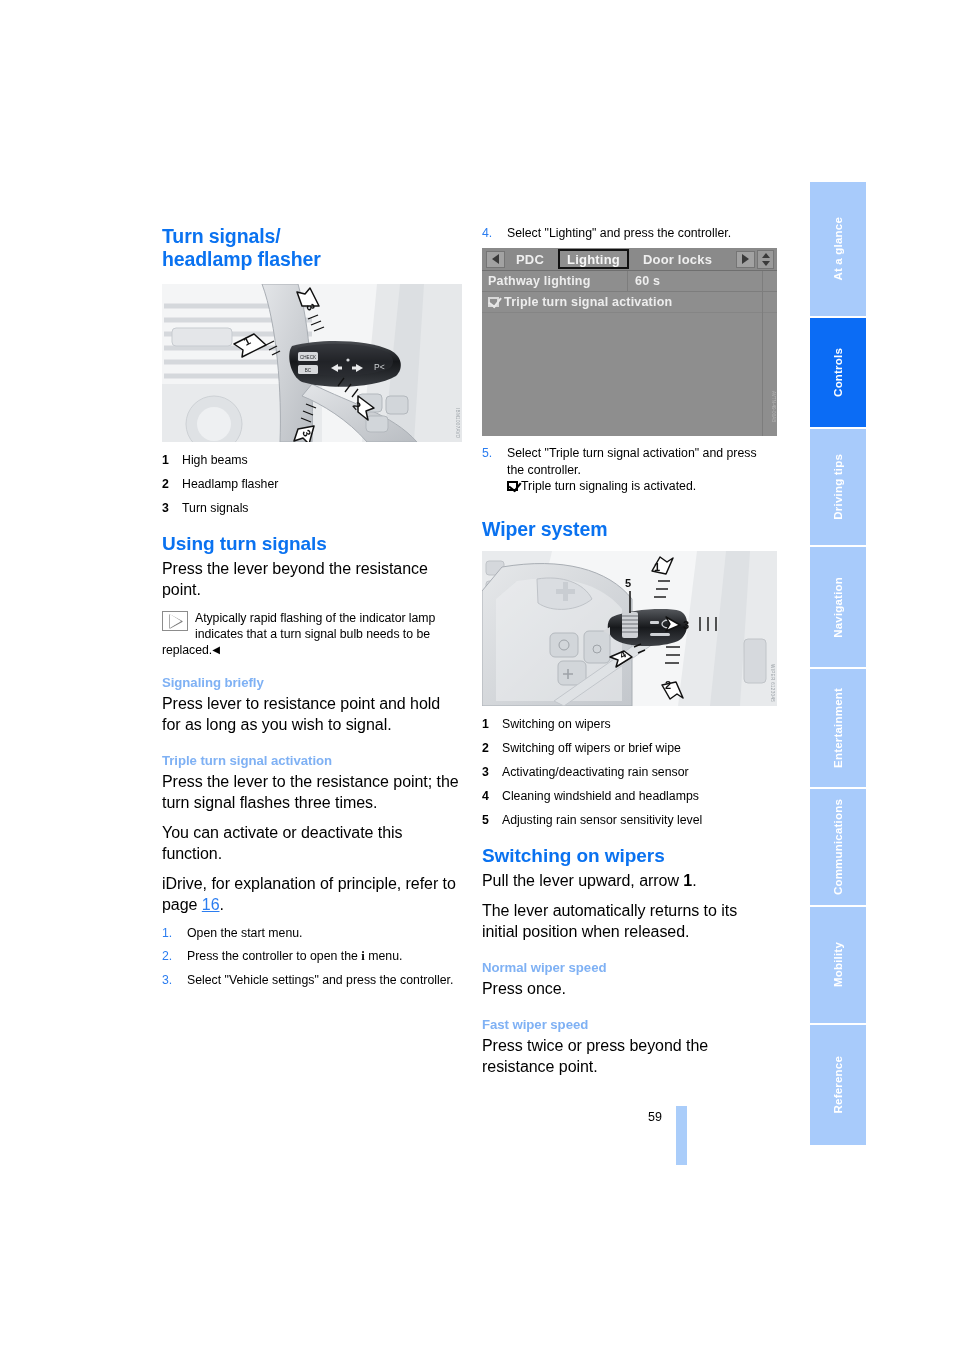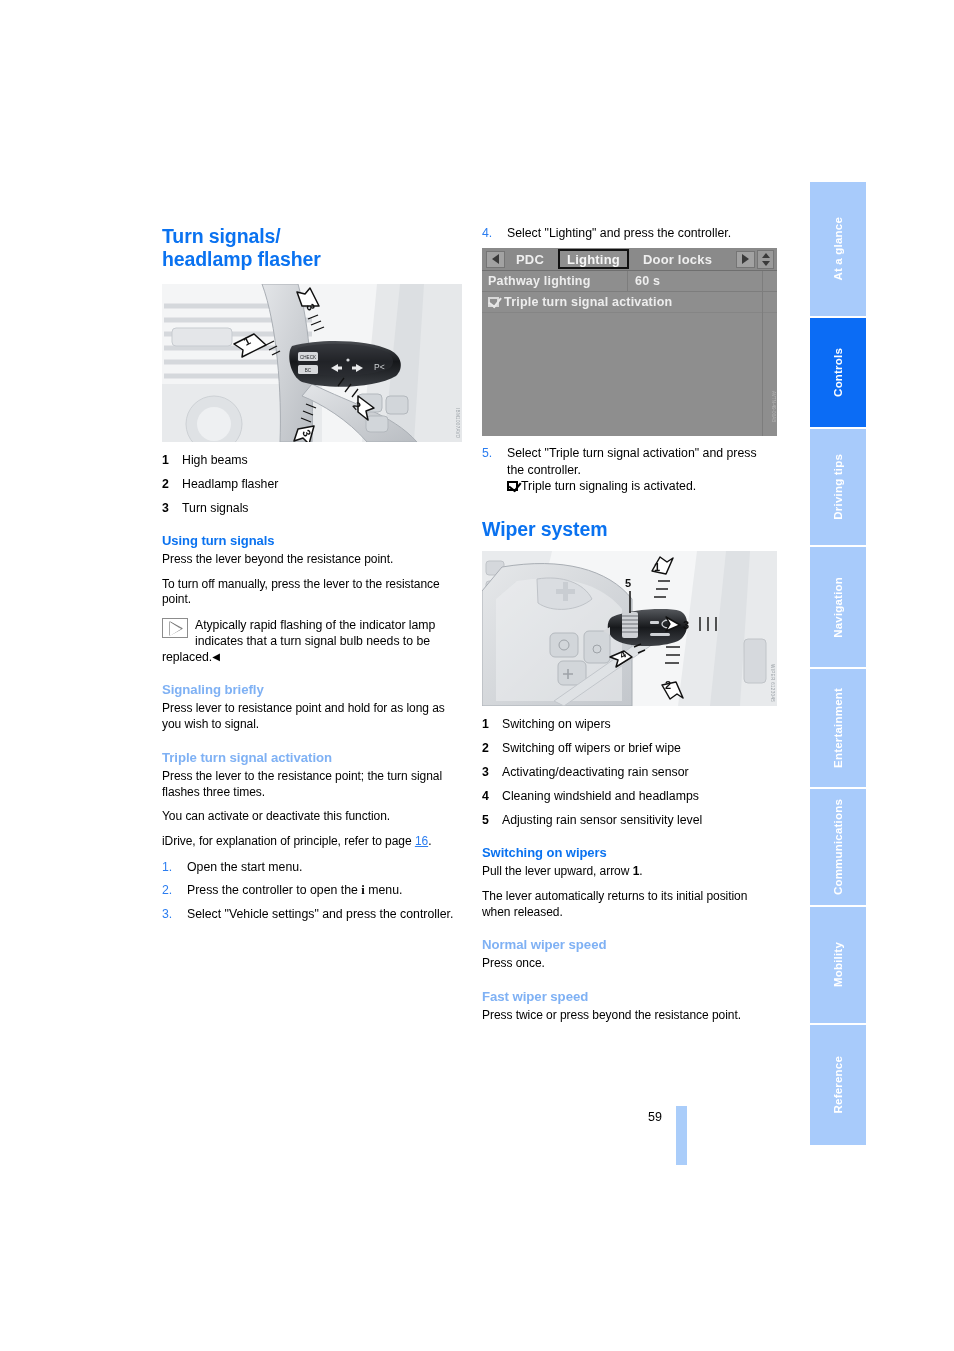--- a/index.html
+++ b/index.html
@@ -13,29 +13,29 @@
 
   
   .col-left  { position:absolute; left:162px; top:225px; width:300px; }
   .col-right { position:absolute; left:482px; top:225px; width:295px; }
 
   h1.sec {
     color:#0a72f0; font-size:19.5px; font-weight:bold;
     line-height:1.18; letter-spacing:-0.1px; margin-bottom:13px;
   }
   h2.sub {
-    color:#0a72f0; font-size:13px; font-weight:bold;
+    color:#0a72f0; font-size:19px; font-weight:bold;
     margin-top:17px; margin-bottom:4px; letter-spacing:-0.05px;
   }
   h3.sub3 {
     color:#7fb1f4; font-size:13.2px; font-weight:bold;
     margin-top:17px; margin-bottom:4px; letter-spacing:-0.05px;
   }
   p.body {
-    font-size:12px; color:#000; line-height:1.31; margin-bottom:9px;
+    font-size:16px; color:#000; line-height:1.31; margin-bottom:9px;
     letter-spacing:-0.05px;
   }
   p.body.tight { margin-bottom:0; }
 
   
   .legend { margin-top:10px; }
   .legend .row { display:flex; font-size:12.3px; line-height:1.33; margin-bottom:7.5px; }
   .legend .num { font-weight:bold; width:20px; flex:0 0 20px; color:#000; }
   .legend .txt { color:#000; }
 
@@ -312,21 +312,20 @@
         <div class="txt">Headlamp flasher</div>
       </div>
       <div class="row">
         <div class="num">3</div>
         <div class="txt">Turn signals</div>
       </div>
     </div>
 
     <h2 class="sub">Using turn signals</h2>
     <p class="body">Press the lever beyond the resistance point.</p>
-    <p class="body">To turn off manually, press the lever to the resistance point.</p>
 
     <div class="note">
       <span class="tri-ico">
         <svg class="tri-real" width="14" height="15" viewBox="0 0 14 15" xmlns="http://www.w3.org/2000/svg">
           <polygon points="1,1 13,7.5 1,14" fill="none" stroke="#7d7d7d" stroke-width="1.3" stroke-linejoin="round"></polygon>
         </svg>
       </span>
       <span>Atypically rapid flashing of the indicator lamp indicates that a turn signal bulb needs to be replaced.</span><span class="endmark">◀</span>
     </div>
 

